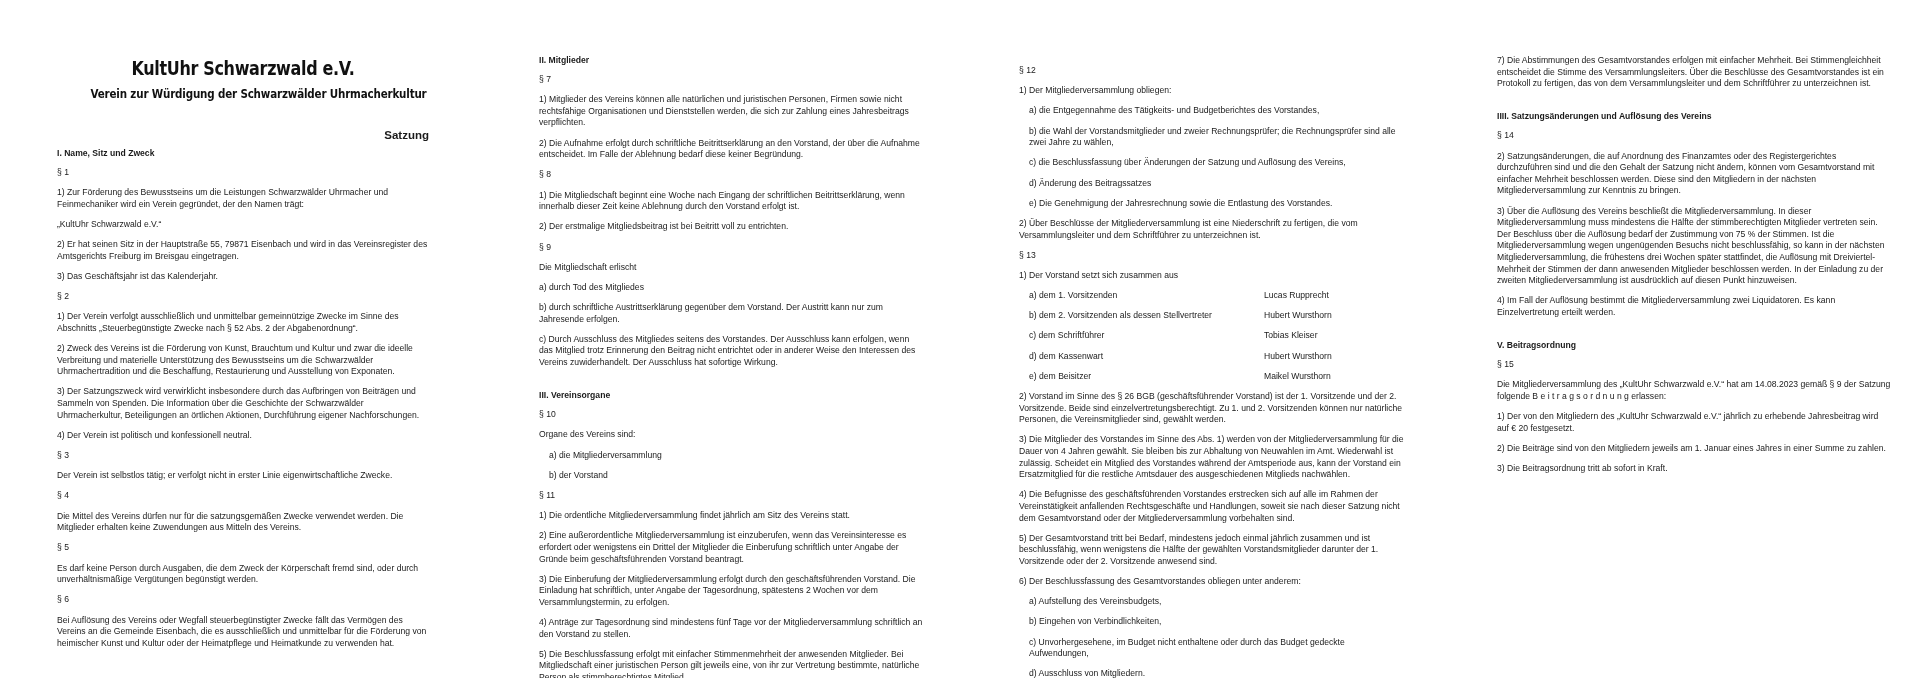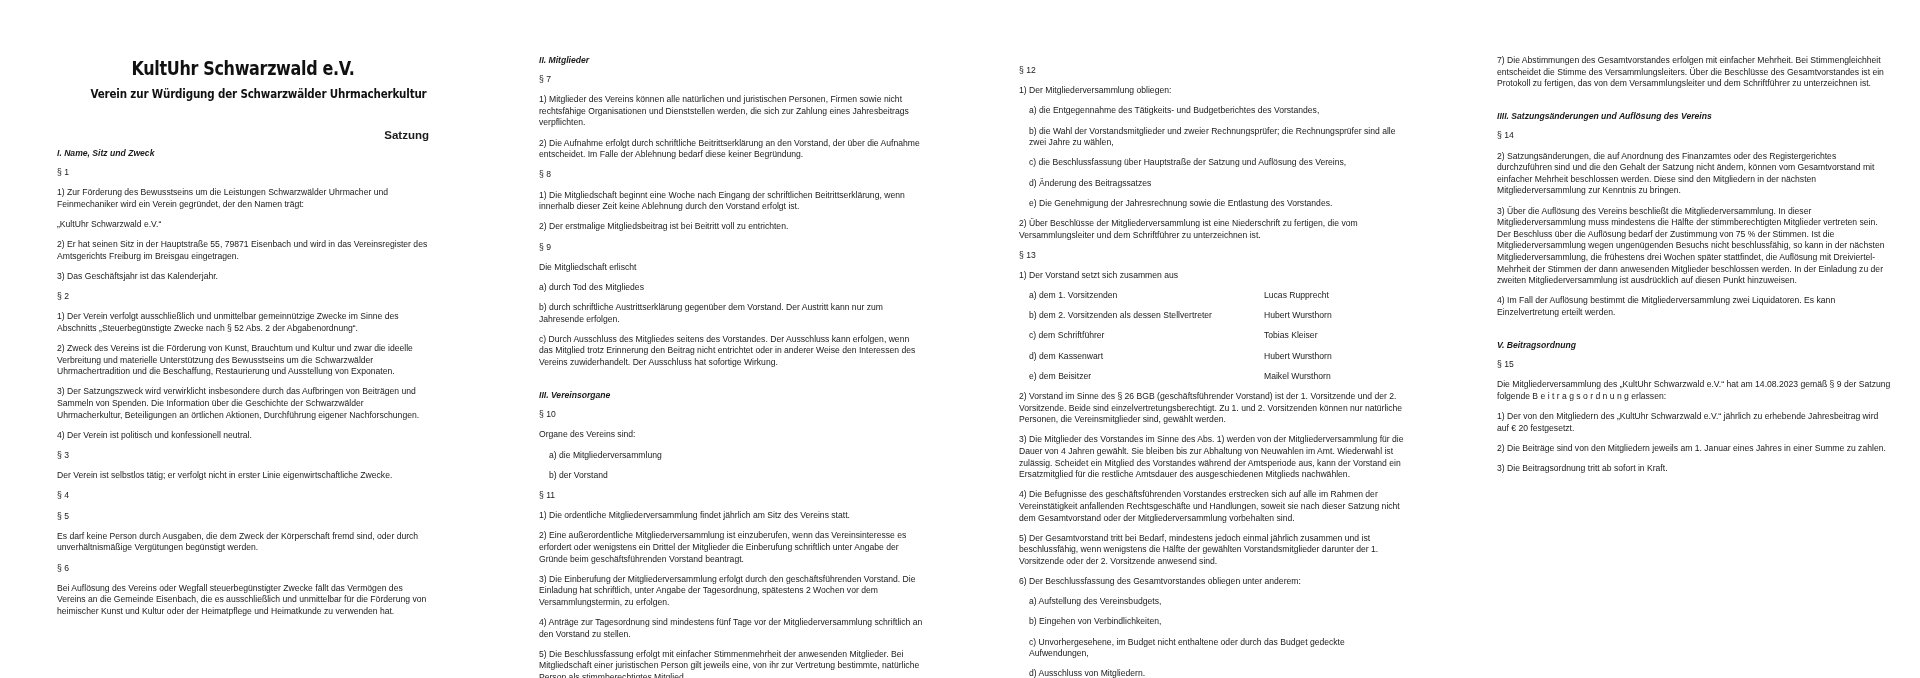--- a/index.html
+++ b/index.html
@@ -10,21 +10,21 @@
   .c2 { left:539px; width:385px; top:55px; }
   .c3 { left:1019px; width:385px; top:55px;margin-top:10px; }
   .c4 { left:1497px; width:395px; top:55px; }
   .title { text-align:center; font-family:"DejaVu Sans", sans-serif; font-weight:bold;
            font-size:19.5px; letter-spacing:-0.4px; transform:scaleX(0.82); transform-origin:center;
            margin:0 0 6px 0; line-height:22px; color:#111; }
   .subtitle { text-align:center; font-family:"DejaVu Sans", sans-serif; font-weight:bold;
            font-size:12.6px; letter-spacing:-0.2px; transform:scaleX(0.82); transform-origin:center;
            margin:0 0 27px 0; line-height:15px; white-space:nowrap; color:#111; }
   .doc-heading { text-align:right; font-weight:bold; font-size:11.5px; margin:0 0 6px 0; line-height:14px; }
-  .section { font-weight:bold; font-size:8.6px; line-height:11px; margin:0 0 8px 0;font-style:italic; }
+  .section { font-weight:bold; font-size:8.6px; line-height:11px; margin:0 0 8px 0; }
   .para { font-size:8.6px; line-height:11.6px; margin:0 0 8.6px 0; }
   .indent { padding-left:10px; }
   .gap { height:13px; }
   .board-row { display:flex; font-size:8.6px; line-height:11.6px; margin:0 0 8.6px 0; padding-left:10px;gap:14px; }
   .board-role { width:221px; }
   .board-name { flex:1; }
 </style>
 </head>
 <body>
 
@@ -40,20 +40,21 @@
       <div class="para">2) Er hat seinen Sitz in der Hauptstraße 55, 79871 Eisenbach und wird in das Vereinsregister des Amtsgerichts Freiburg im Breisgau eingetragen.</div>
       <div class="para">3) Das Geschäftsjahr ist das Kalenderjahr.</div>
       <div class="para">§ 2</div>
       <div class="para">1) Der Verein verfolgt ausschließlich und unmittelbar gemeinnützige Zwecke im Sinne des Abschnitts „Steuerbegünstigte Zwecke nach § 52 Abs. 2 der Abgabenordnung“.</div>
       <div class="para">2) Zweck des Vereins ist die Förderung von Kunst, Brauchtum und Kultur und zwar die ideelle Verbreitung und materielle Unterstützung des Bewusstseins um die Schwarzwälder Uhrmachertradition und die Beschaffung, Restaurierung und Ausstellung von Exponaten.</div>
       <div class="para">3) Der Satzungszweck wird verwirklicht insbesondere durch das Aufbringen von Beiträgen und Sammeln von Spenden. Die Information über die Geschichte der Schwarzwälder Uhrmacherkultur, Beteiligungen an örtlichen Aktionen, Durchführung eigener Nachforschungen.</div>
       <div class="para">4) Der Verein ist politisch und konfessionell neutral.</div>
       <div class="para">§ 3</div>
       <div class="para">Der Verein ist selbstlos tätig; er verfolgt nicht in erster Linie eigenwirtschaftliche Zwecke.</div>
       <div class="para">§ 4</div>
+      <div class="para">Die Mittel des Vereins dürfen nur für die satzungsgemäßen Zwecke verwendet werden. Die Mitglieder erhalten keine Zuwendungen aus Mitteln des Vereins.</div>
       <div class="para">§ 5</div>
       <div class="para">Es darf keine Person durch Ausgaben, die dem Zweck der Körperschaft fremd sind, oder durch unverhältnismäßige Vergütungen begünstigt werden.</div>
       <div class="para">§ 6</div>
       <div class="para">Bei Auflösung des Vereins oder Wegfall steuerbegünstigter Zwecke fällt das Vermögen des Vereins an die Gemeinde Eisenbach, die es ausschließlich und unmittelbar für die Förderung von heimischer Kunst und Kultur oder der Heimatpflege und Heimatkunde zu verwenden hat.</div>
     </div>
 </div>
 
 <div class="col c2">
   <div>
       <div class="section">II. Mitglieder</div>
@@ -82,21 +83,21 @@
       <div class="para">5) Die Beschlussfassung erfolgt mit einfacher Stimmenmehrheit der anwesenden Mitglieder. Bei Mitgliedschaft einer juristischen Person gilt jeweils eine, von ihr zur Vertretung bestimmte, natürliche Person als stimmberechtigtes Mitglied.</div>
     </div>
 </div>
 
 <div class="col c3">
   <div>
       <div class="para">§ 12</div>
       <div class="para">1) Der Mitgliederversammlung obliegen:</div>
       <div class="para indent">a) die Entgegennahme des Tätigkeits- und Budgetberichtes des Vorstandes,</div>
       <div class="para indent">b) die Wahl der Vorstandsmitglieder und zweier Rechnungsprüfer; die Rechnungsprüfer sind alle zwei Jahre zu wählen,</div>
-      <div class="para indent">c) die Beschlussfassung über Hauptstraße der Satzung und Auflösung des Vereins,</div>
+      <div class="para indent">c) die Beschlussfassung über Änderungen der Satzung und Auflösung des Vereins,</div>
       <div class="para indent">d) Änderung des Beitragssatzes</div>
       <div class="para indent">e) Die Genehmigung der Jahresrechnung sowie die Entlastung des Vorstandes.</div>
       <div class="para">2) Über Beschlüsse der Mitgliederversammlung ist eine Niederschrift zu fertigen, die vom Versammlungsleiter und dem Schriftführer zu unterzeichnen ist.</div>
       <div class="para">§ 13</div>
       <div class="para">1) Der Vorstand setzt sich zusammen aus</div>
     </div>
   <div id="board">
       <div class="board-row">
         <span class="board-role">a) dem 1. Vorsitzenden</span>
         <span class="board-name">Lucas Rupprecht</span>

